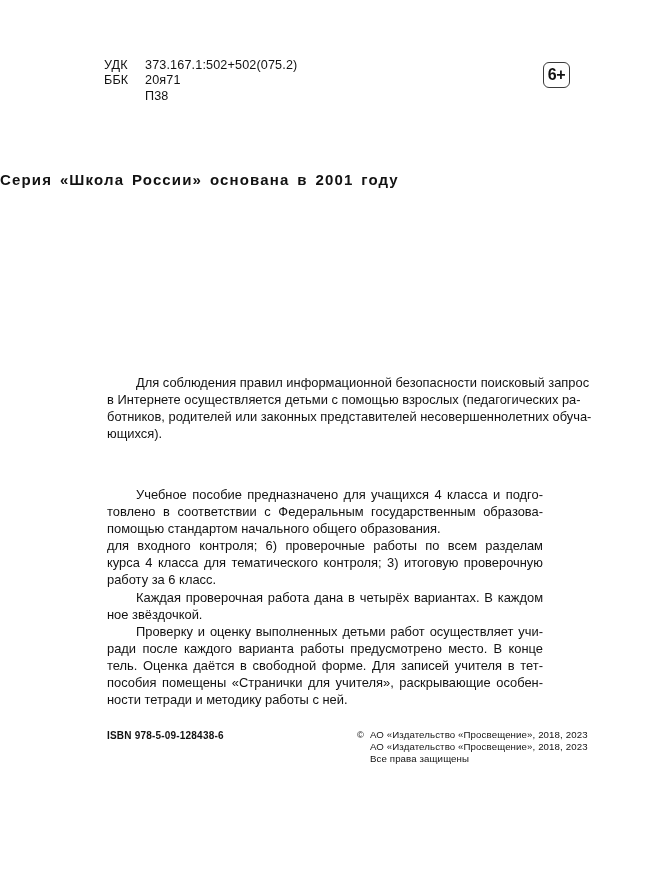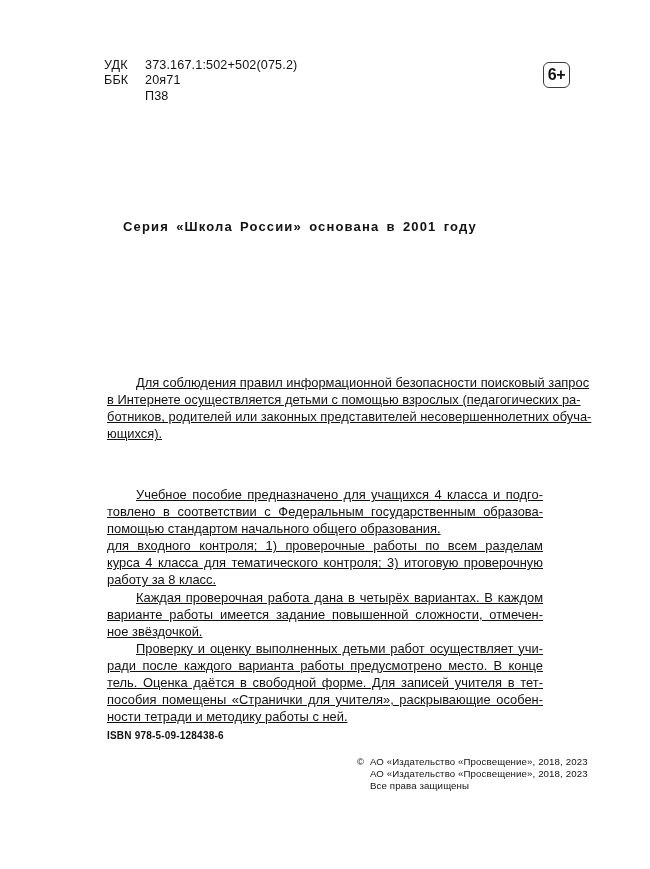--- a/index.html
+++ b/index.html
@@ -59,36 +59,34 @@
     letter-spacing: -0.3px;
     box-sizing: border-box;
   }
 
   
   .series-line {
     position: absolute;
     left: 0;
     right: 0;
     top: 171px;
-    text-align: center;
-    font-size: 13px;
+    text-align: left;
+    font-size: 15px;
     font-weight: bold;
     letter-spacing: 1.15px;
     word-spacing: 2.5px;
-    margin-top: 48px;
   }
 
   
   .textblock {
     position: absolute;
     left: 107px;
     width: 436px;
     font-size: 12.9px;
     line-height: 17.1px;
-    text-decoration: underline;
   }
   .textblock.security { top: 374px; }
   .textblock.main     { top: 486px; }
 
   .para {
     margin: 0;
     text-align: justify;
     text-justify: inter-word;
     text-indent: 29px;
     hyphens: manual;
@@ -112,21 +110,21 @@
     left: 107px;
     top: 730px;
     font-size: 10px;
     font-weight: bold;
     letter-spacing: 0.2px;
     white-space: nowrap;
   }
   .copyright {
     position: absolute;
     left: 357px;
-    top: 756px;
+    top: 729px;
     font-size: 9.7px;
     line-height: 12.1px;
     letter-spacing: 0.1px;
     white-space: nowrap;
   }
   .cp-row { display: block; }
   .cp-mark {
     display: inline-block;
     width: 13px;
     font-size: 9.4px;
@@ -166,28 +164,27 @@
 
   <div class="textblock main">
 
     <p class="para">
       <span class="ln first">Учебное пособие предназначено для учащихся 4 класса и подго-</span>
       <span class="ln">товлено в соответствии с Федеральным государственным образова-</span>
       <span class="ln last">помощью стандартом начального общего образования.</span>
     </p>
 
     <p class="para">
-      <span class="ln">для входного контроля; 1) проверочные работы по всем разделам</span>
+      <span class="ln">для входного контроля; 6) проверочные работы по всем разделам</span>
       <span class="ln">курса 4 класса для тематического контроля; 3) итоговую проверочную</span>
-      <span class="ln last">работу за 8 класс.</span>
+      <span class="ln last">работу за 6 класс.</span>
     </p>
 
     <p class="para">
       <span class="ln first">Каждая проверочная работа дана в четырёх вариантах. В каждом</span>
-      <span class="ln">варианте работы имеется задание повышенной сложности, отмечен-</span>
       <span class="ln last">ное звёздочкой.</span>
     </p>
 
     <p class="para">
       <span class="ln first">Проверку и оценку выполненных детьми работ осуществляет учи-</span>
       <span class="ln">ради после каждого варианта работы предусмотрено место. В конце</span>
       <span class="ln">тель. Оценка даётся в свободной форме. Для записей учителя в тет-</span>
       <span class="ln">пособия помещены «Странички для учителя», раскрывающие особен-</span>
       <span class="ln last">ности тетради и методику работы с ней.</span>
     </p>

